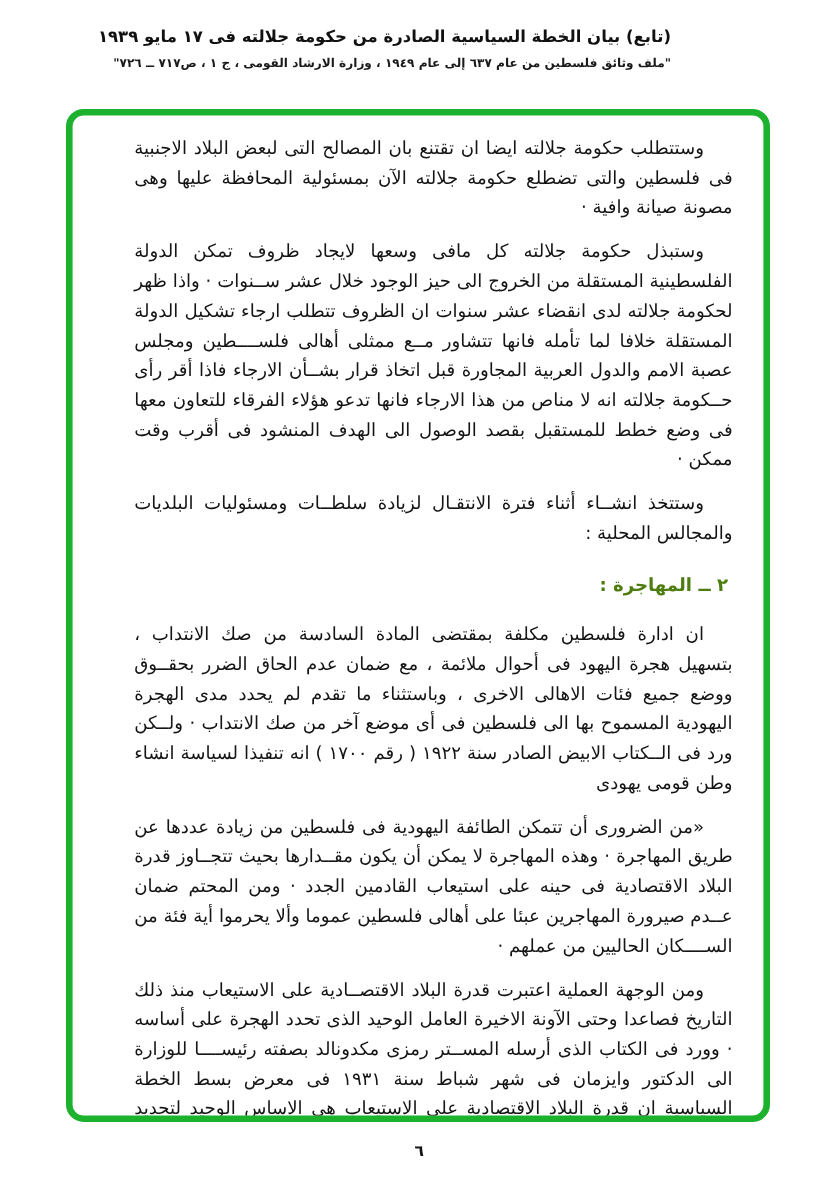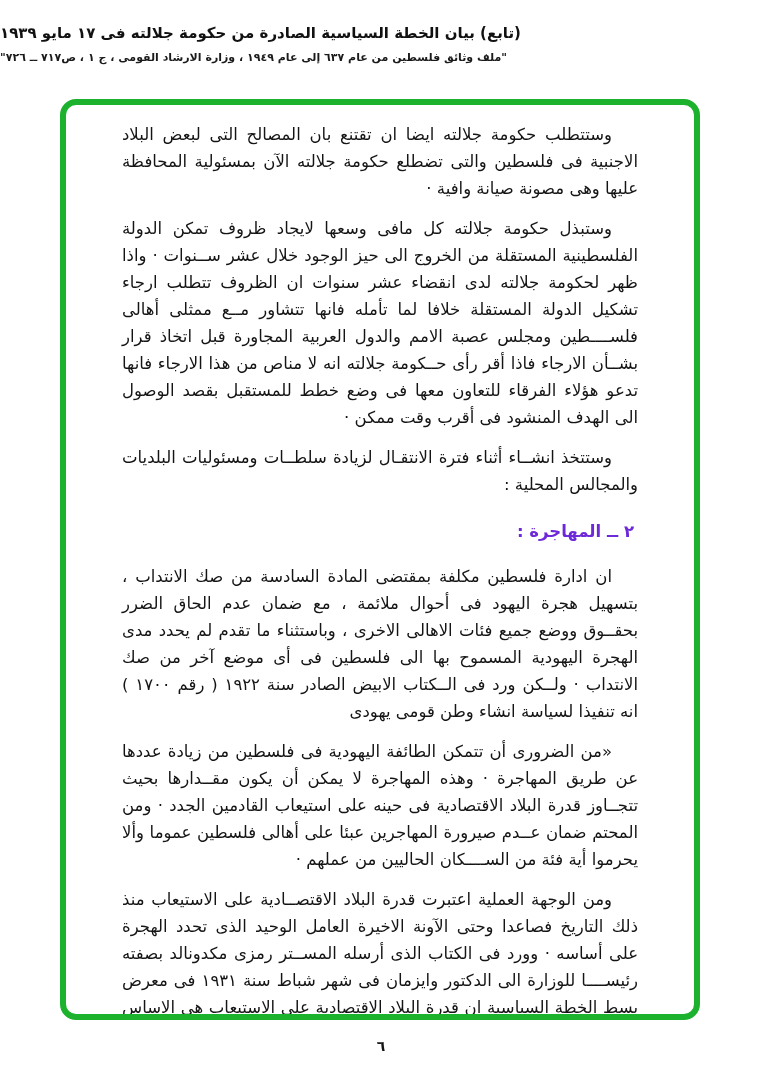--- a/index.html
+++ b/index.html
@@ -13,21 +13,21 @@
     position: relative;
     font-family: "DejaVu Sans", sans-serif;
     color: #161616;
     overflow: hidden;
   }
   .page-header {
     position: absolute;
     top: 24px;
     left: 0;
     width: 610px;
-    text-align: left;
+    text-align: right;
     direction: rtl;
   }
   .header-title {
     font-size: 15px;
     font-weight: bold;
     letter-spacing: 0;
     color: #111111;
     margin: 0 0 9px 0;
   }
   .header-source {
@@ -39,41 +39,41 @@
   .doc-frame {
     position: absolute;
     left: 60px;
     top: 99px;
     width: 640px;
     height: 921px;
     box-sizing: border-box;
     border: 6px solid #1cb22e;
     border-radius: 16px;
     background: #ffffff;
-    padding: 16px 56px 10px 56px;
+    padding: 16px 28px 10px 56px;
     overflow: hidden;
   }
   .doc-body {
     direction: rtl;
     text-align: justify;
     text-align-last: right;
     font-size: 16.5px;
     line-height: 27px;
     color: #141414;
   }
   .doc-body p {
     margin: 0 0 13px 0;
     text-indent: 26px;
   }
   .section-heading {
     font-weight: bold;
     font-size: 16.5px;
     margin: 20px 4px 18px 0;
     text-indent: 0;
-    color: #6d28d9;
+    color: #4d7c0f;
   }
   .page-footer {
     position: absolute;
     left: 0;
     top: 1036px;
     width: 762px;
     text-align: center;
   }
   .page-number {
     font-size: 14px;

